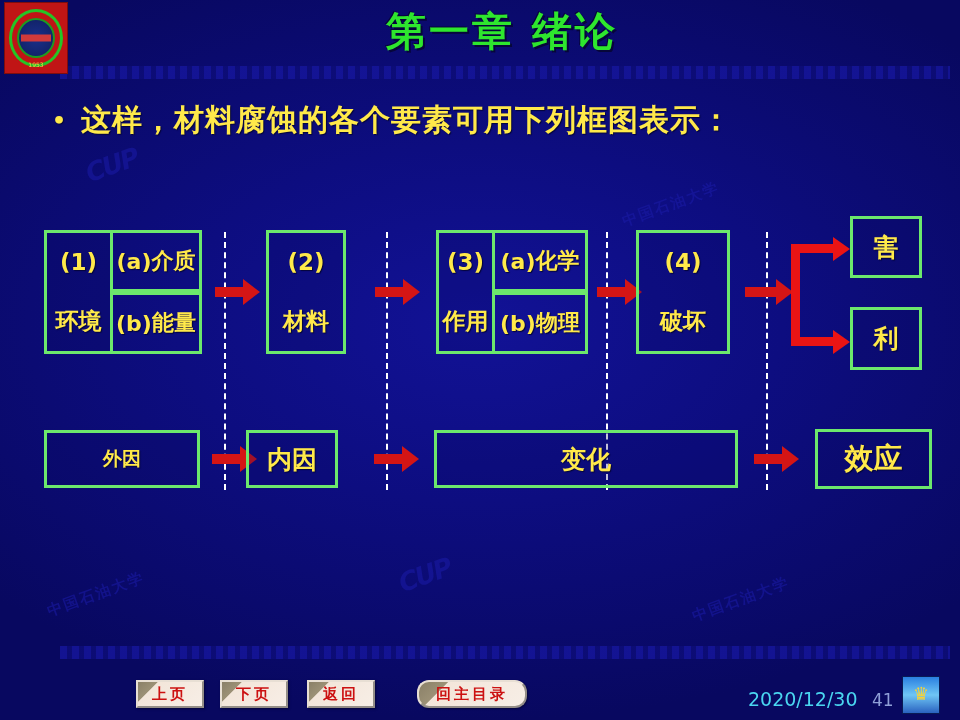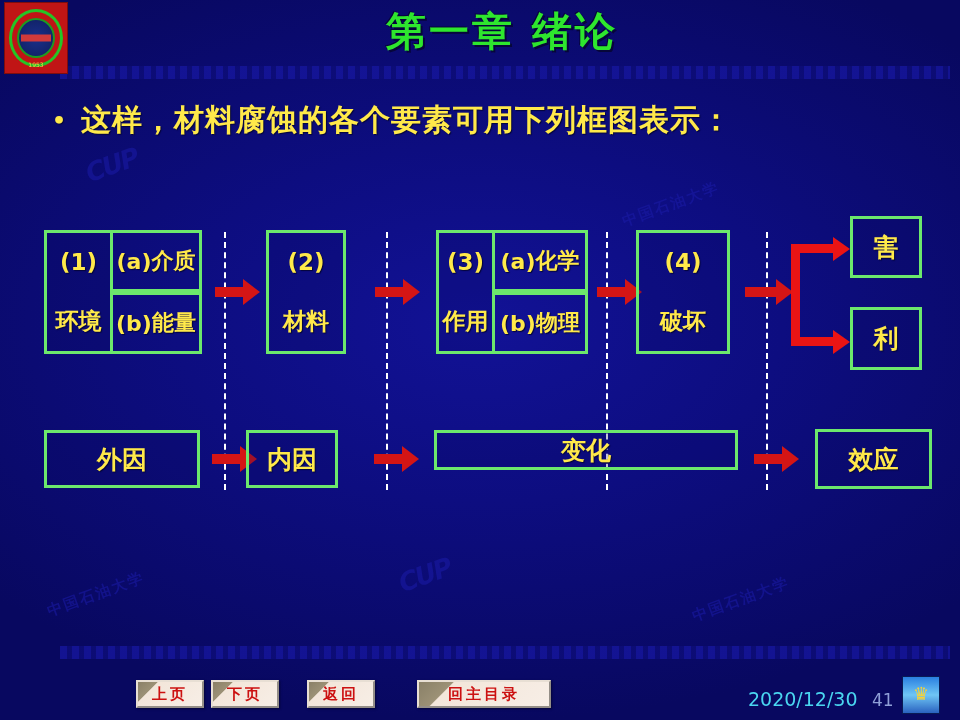--- a/index.html
+++ b/index.html
@@ -195,49 +195,49 @@
   <div class="hbar tip" style="left:791px;top:244px;width:44px;"></div>
   <div class="hbar tip" style="left:791px;top:337px;width:44px;"></div>
 
   <div class="box" style="left:850px;top:216px;width:72px;height:62px;font-size:25px;">
     <span>害</span>
   </div>
   <div class="box" style="left:850px;top:307px;width:72px;height:63px;font-size:25px;">
     <span>利</span>
   </div>
 
-  <div class="box" style="left:44px;top:430px;width:156px;height:58px;font-size:25px;">
+  <div class="box" style="left:44px;top:430px;width:156px;height:58px;font-size:19px;">
     <span>外因</span>
   </div>
   <div class="arrow" style="left:212px;top:454px;width:30px;"></div>
 
   <div class="box" style="left:246px;top:430px;width:92px;height:58px;font-size:25px;">
     <span>内因</span>
   </div>
   <div class="arrow" style="left:374px;top:454px;width:30px;"></div>
 
-  <div class="box" style="left:434px;top:430px;width:304px;height:40px;font-size:25px;">
+  <div class="box" style="left:434px;top:430px;width:304px;height:58px;font-size:25px;">
     <span>变化</span>
   </div>
   <div class="arrow" style="left:754px;top:454px;width:30px;"></div>
 
-  <div class="box" style="left:815px;top:429px;width:117px;height:60px;font-size:25px;">
+  <div class="box" style="left:815px;top:429px;width:117px;height:60px;font-size:29px;">
     <span>效应</span>
   </div>
 
   <div class="navbtn" style="left:136px;width:68px;">
     <span>上页</span>
   </div>
-  <div class="navbtn" style="left:211px;width:68px;">
+  <div class="navbtn" style="left:220px;width:68px;">
     <span>下页</span>
   </div>
   <div class="navbtn" style="left:307px;width:68px;text-align:center;">
     <span>返回</span>
   </div>
-  <div class="navbtn" style="left:417px;width:134px;">
+  <div class="navbtn" style="left:417px;width:110px;border-radius:12px;">
     <span>回主目录</span>
   </div>
 
   <div id="date">2020/12/30</div>
   <div id="pageno">41</div>
   <div id="footicon">
     <span class="cup">♛</span>
   </div>
 
 </div>

